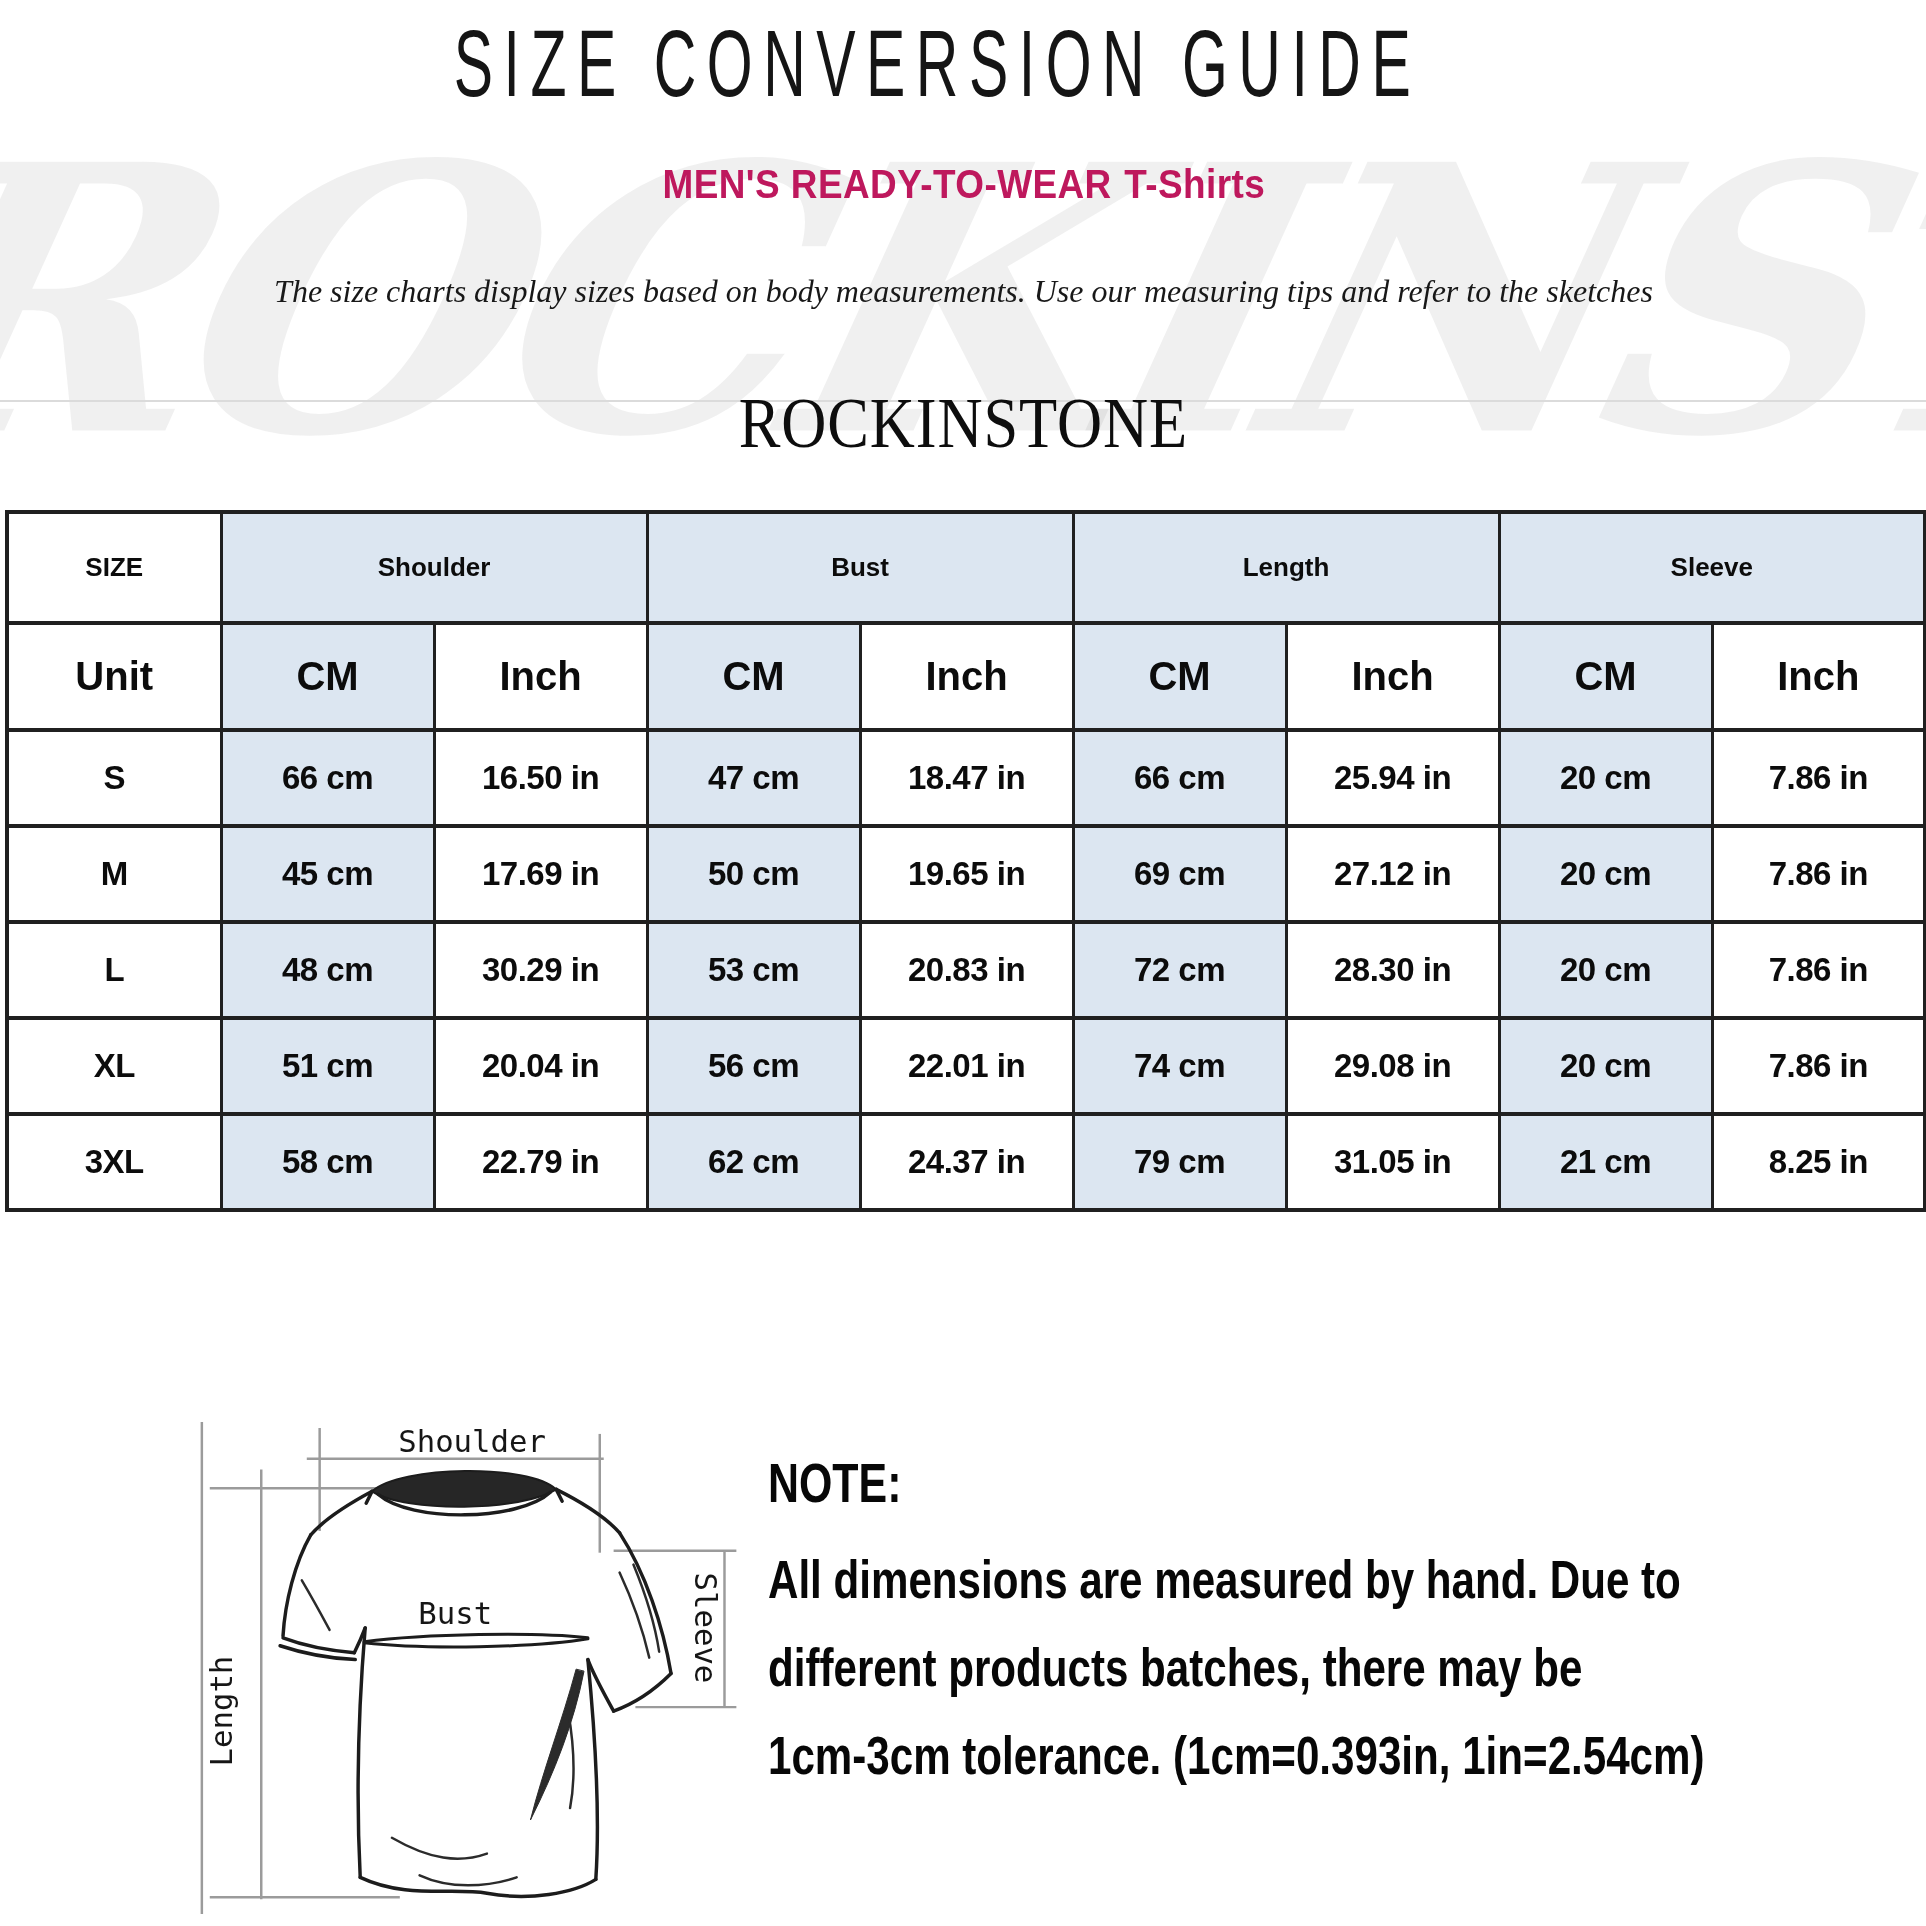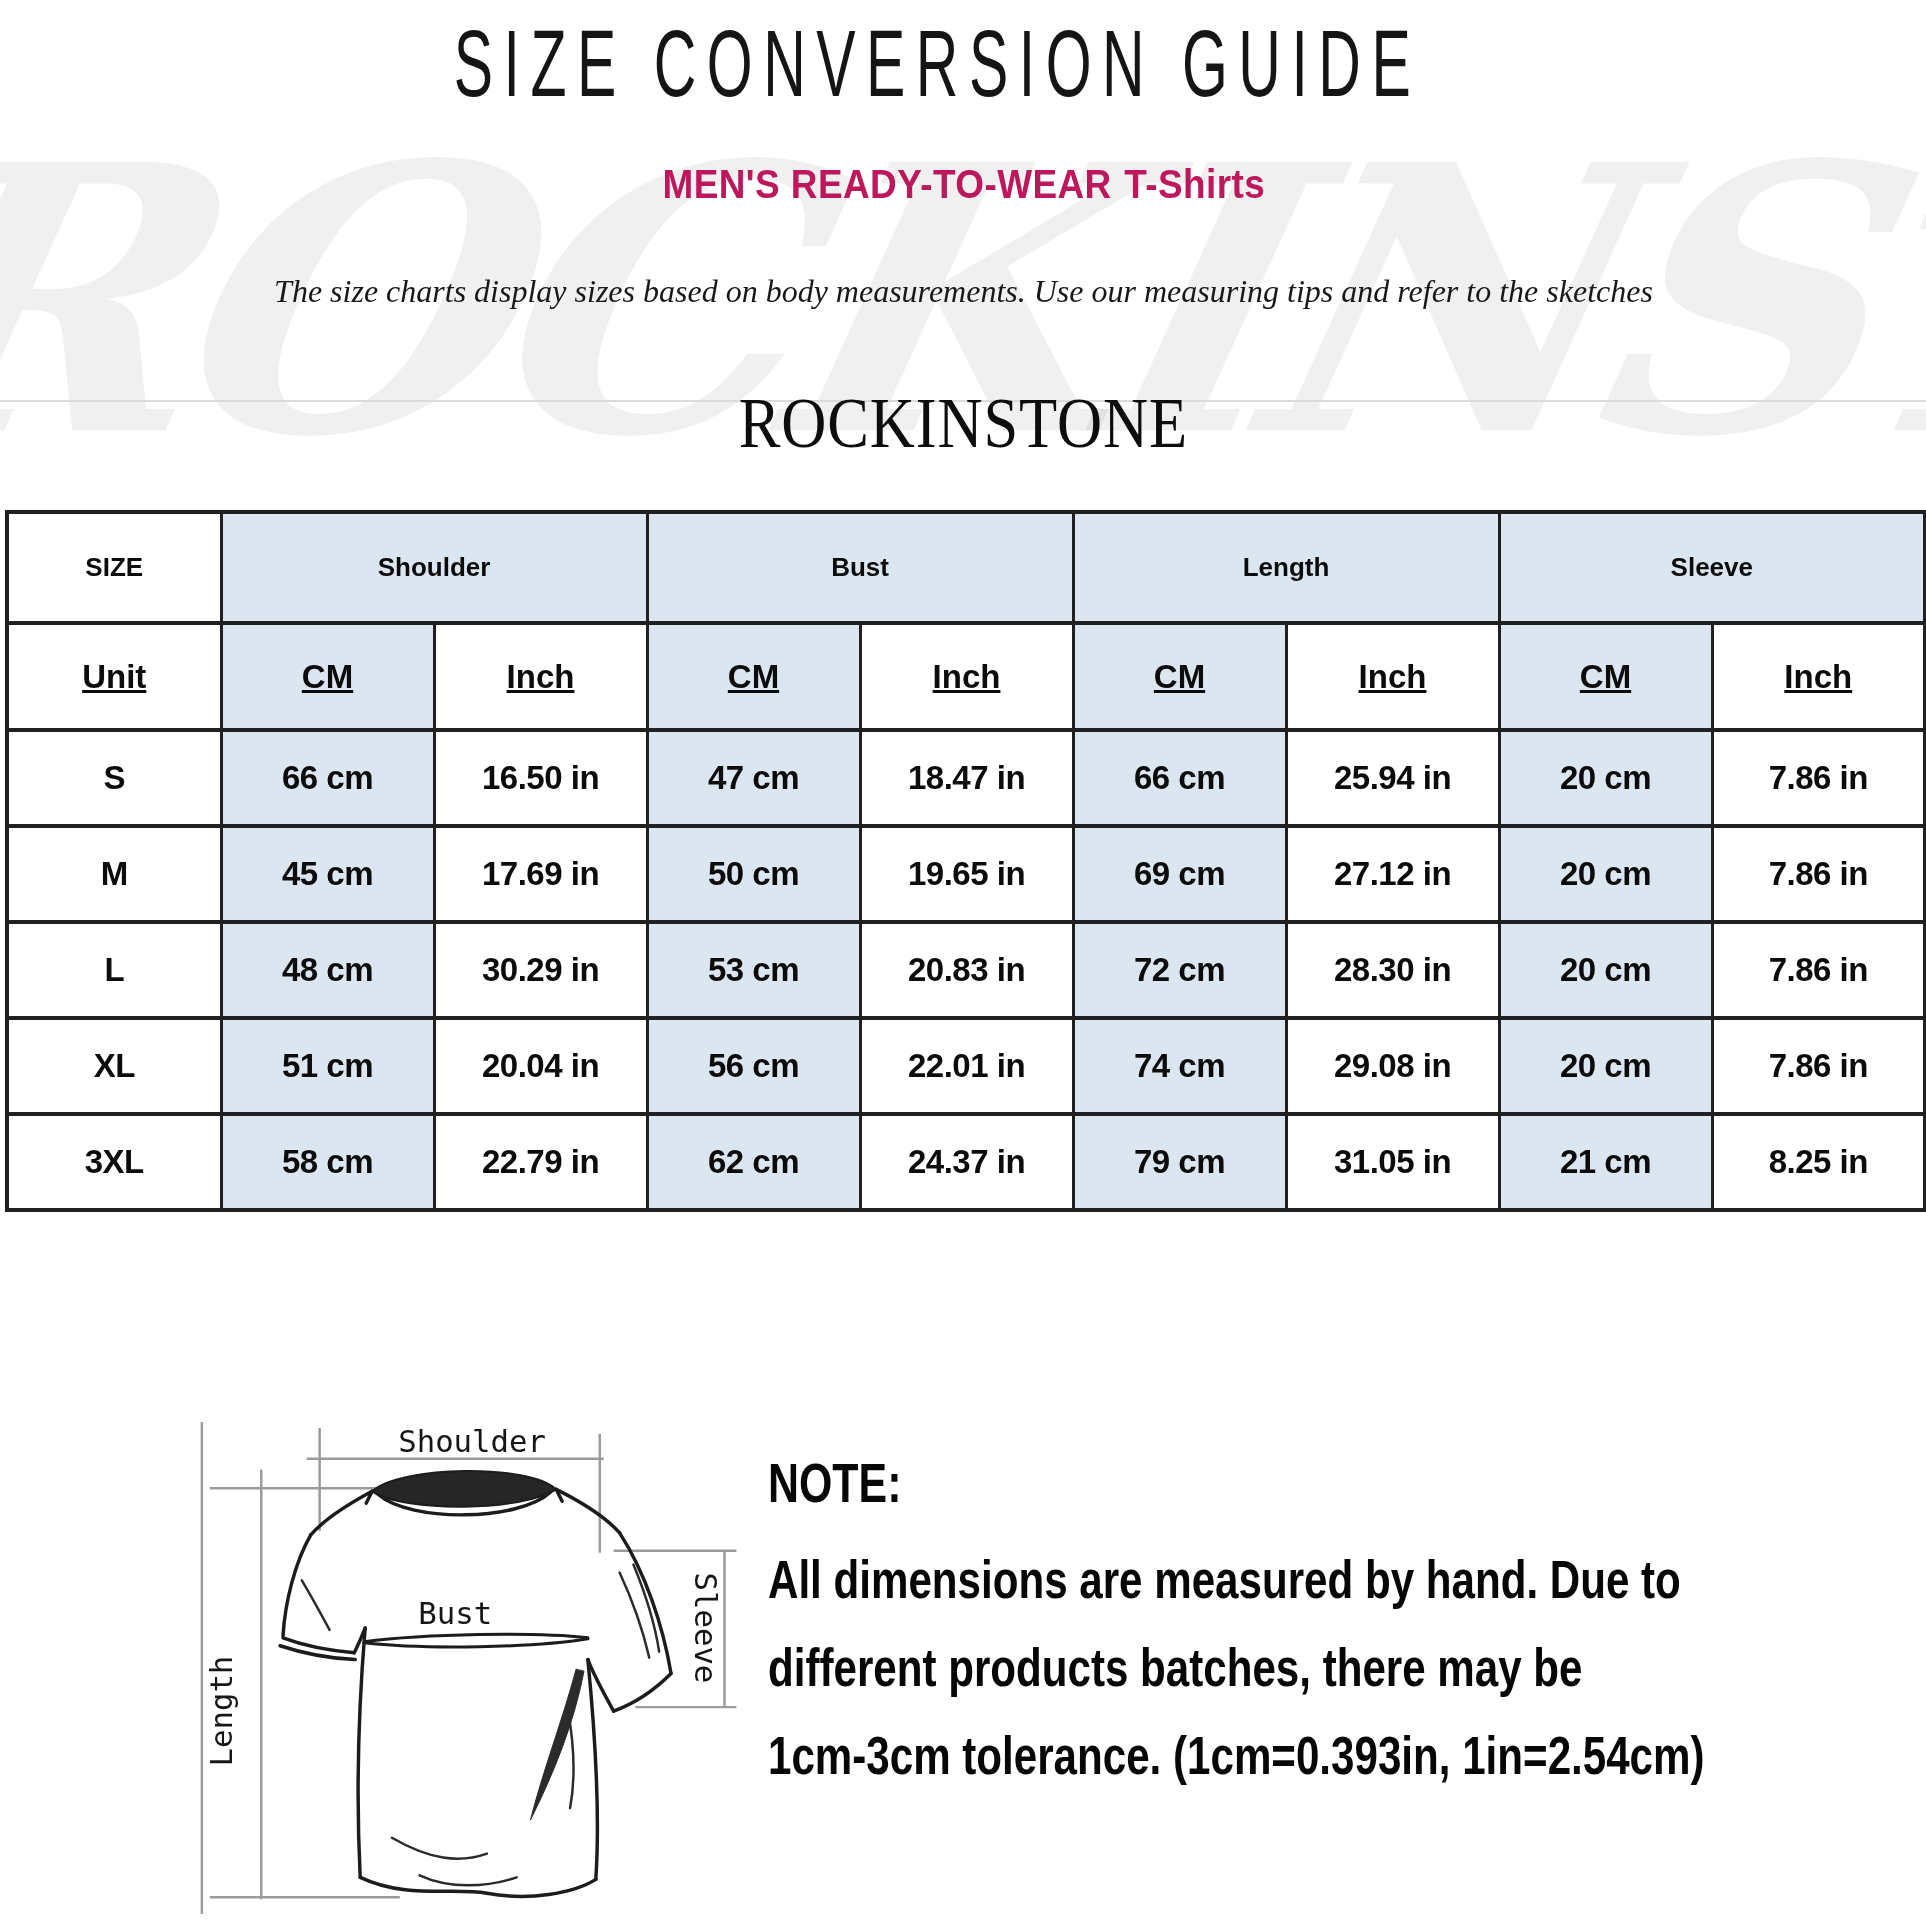--- a/index.html
+++ b/index.html
@@ -38,21 +38,21 @@
   table.size{position:absolute;top:510px;left:5px;width:1917px;border-collapse:collapse;
     table-layout:fixed;z-index:1;background:#fff;}
   table.size td{border-left:3px solid #202020;border-right:3px solid #202020;
     border-top:4px solid #202020;border-bottom:4px solid #202020;
     text-align:center;vertical-align:middle;padding:0;
     font-weight:700;color:#0c0c0c;background:#ffffff;}
   table.size{border:4px solid #202020;}
   tr.group-row{height:111px;}
   tr.group-row td{font-size:26px;letter-spacing:0px;}
   tr.unit-row{height:107px;}
-  tr.unit-row td{font-size:33px;text-decoration:underline;}
+  tr.unit-row td{font-size:40px;}
   tr.data-row{height:96px;}
   tr.data-row td{font-size:33px;letter-spacing:-0.5px;}
   td.blue{background:#dce6f1 !important;}
 
   
   .note{position:absolute;left:768px;top:1438px;width:1485px;
     transform:scaleX(0.78);transform-origin:left top;
     font-weight:700;color:#070707;z-index:1;}
   .note .note-heading{font-size:55px;line-height:91px;margin-bottom:6px;}
   .note .note-line{font-size:54px;line-height:88px;white-space:nowrap;}

